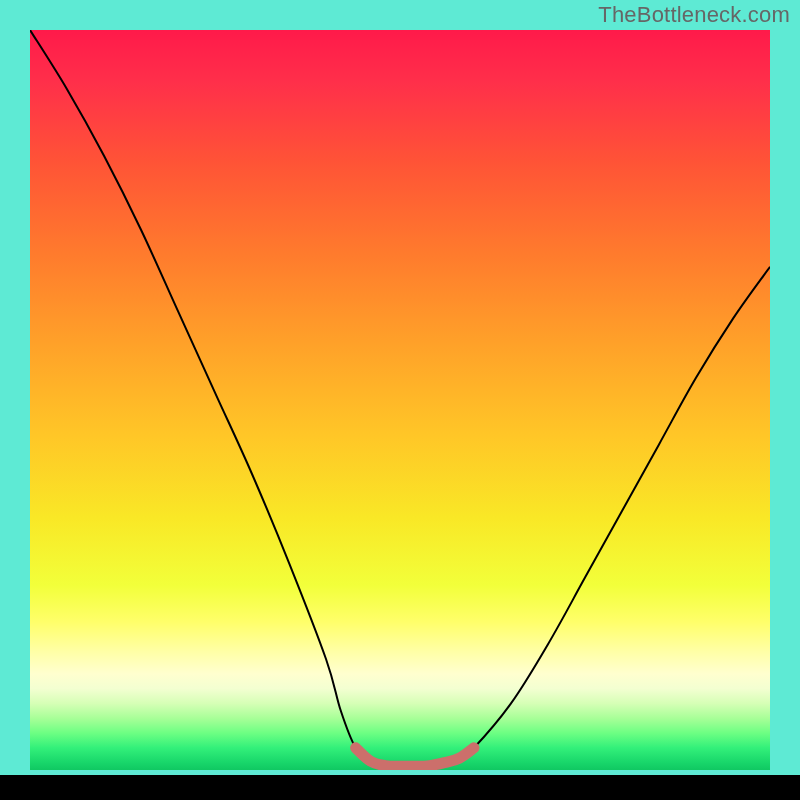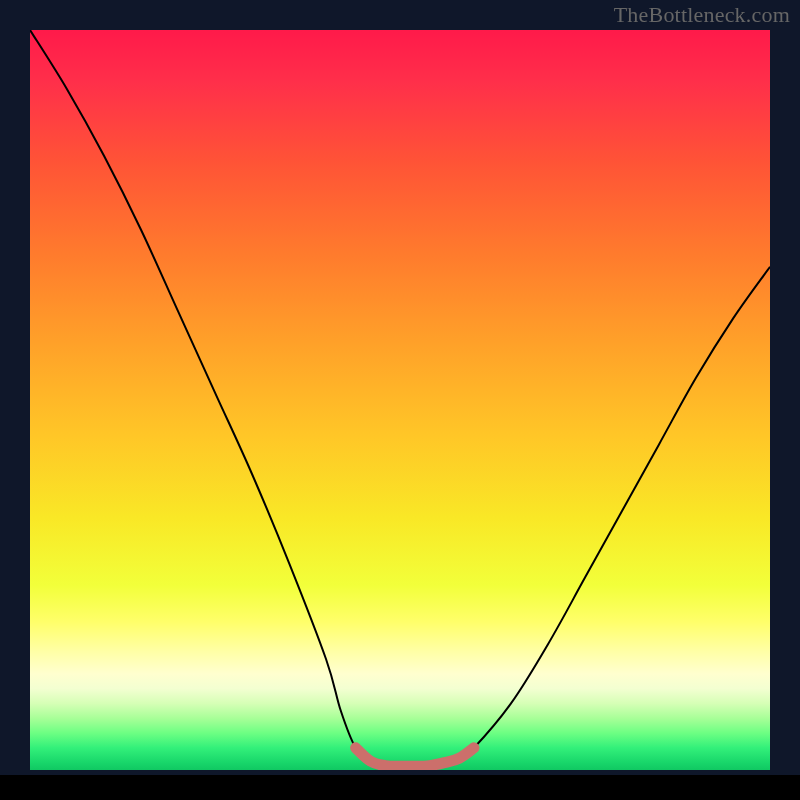--- a/index.html
+++ b/index.html
@@ -8,22 +8,21 @@
     width: 800px;
     height: 800px;
     background: #000;
     overflow: hidden;
     font-family: Arial, Helvetica, sans-serif;
   }
   .frame {
     position: relative;
     width: 800px;
     height: 775px;
-    background: #0f172a;
-    font-family: Liberation Serif, serif;
+    background: #5eead4;
   }
   .watermark {
     position: absolute;
     top: 2px;
     right: 10px;
     color: #666;
     font-size: 22px;
     letter-spacing: 0.2px;
     z-index: 20;
     font-weight: 400;

